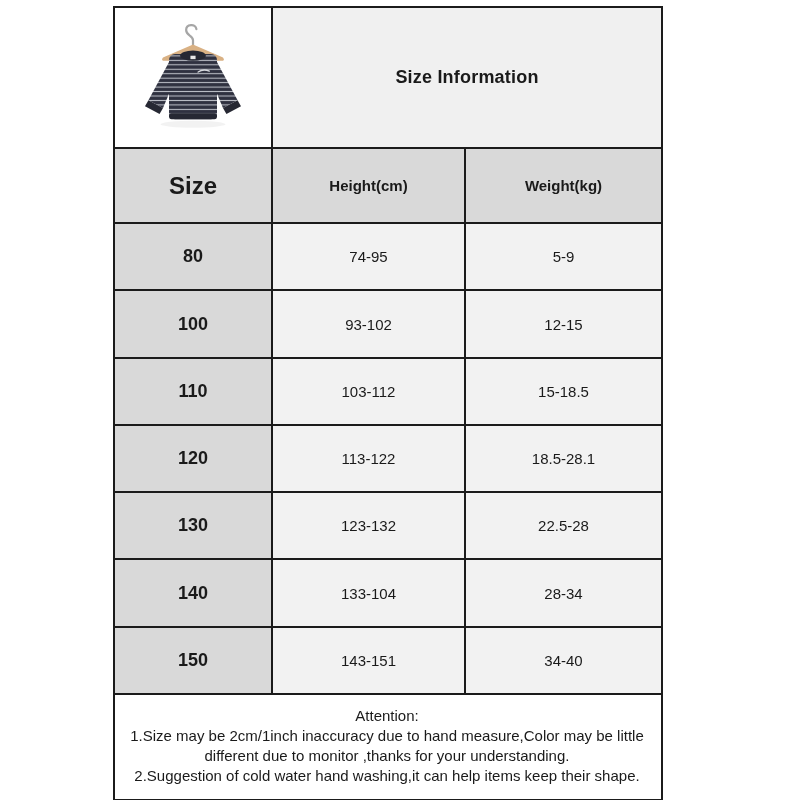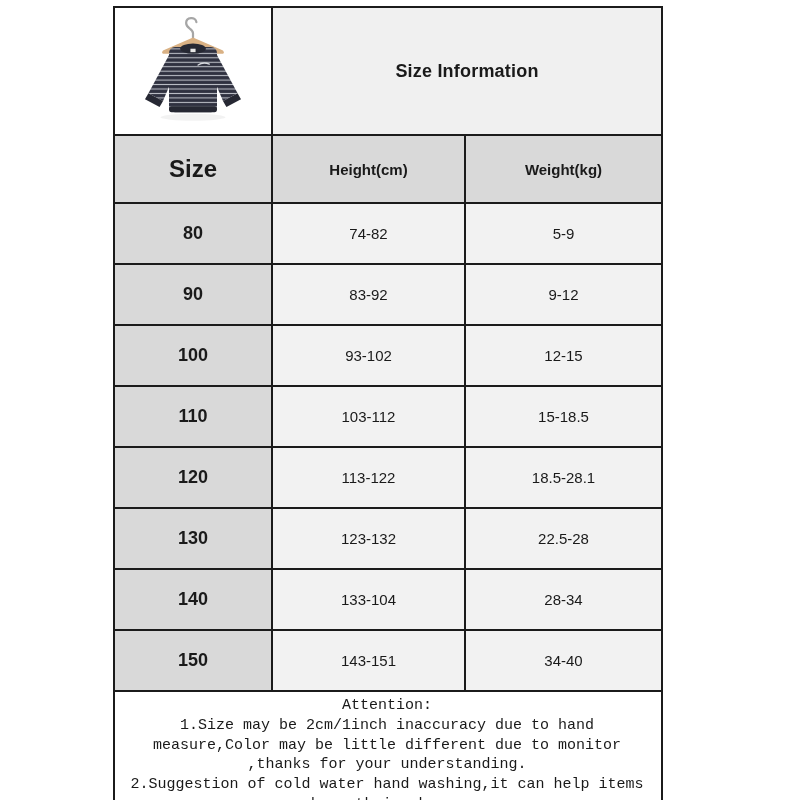--- a/index.html
+++ b/index.html
@@ -27,25 +27,24 @@
   td.title-cell { background: #f0f0f0; }
   .title-text   { font-size: 18px; font-weight: bold; letter-spacing: 0.2px; }
   td.head-cell  { background: #d9d9d9; font-weight: bold; font-size: 15px; }
   td.head-cell.size-head { font-size: 24px; }
   td.size-cell  { background: #d9d9d9; font-weight: bold; font-size: 18px; }
   td.val-cell   { background: #f2f2f2; font-weight: normal; font-size: 15px; }
   td.notes-cell {
     background: #ffffff;
     text-align: left;
     vertical-align: top;
-    padding: 4px 8px 0 6px;
+    padding: 4px 8px 6px 6px;
     font-size: 15px;
     line-height: 1.32;
     height: 96px;
-    font-family: Liberation Mono, monospace;
   }
   .photo-wrap { width: 100%; height: 122px; display: flex; align-items: center; justify-content: center; }
   .photo-wrap svg { width: 140px; height: 120px; }
 </style>
 </head>
 <body>
 
 <div class="sheet">
   <table class="size-table">
     <colgroup>
@@ -86,27 +85,22 @@
     </tr>
 
     <tr class="row-head">
       <td class="head-cell size-head">Size</td>
       <td class="head-cell">Height(cm)</td>
       <td class="head-cell">Weight(kg)</td>
     </tr>
 
     <tr class="row-data">
       <td class="size-cell">80</td>
-      <td class="val-cell">74-82</td>
+      <td class="val-cell">74-95</td>
       <td class="val-cell">5-9</td>
-    </tr>
-    <tr class="row-data">
-      <td class="size-cell">90</td>
-      <td class="val-cell">83-92</td>
-      <td class="val-cell">9-12</td>
     </tr>
     <tr class="row-data">
       <td class="size-cell">100</td>
       <td class="val-cell">93-102</td>
       <td class="val-cell">12-15</td>
     </tr>
     <tr class="row-data">
       <td class="size-cell">110</td>
       <td class="val-cell">103-112</td>
       <td class="val-cell">15-18.5</td>

